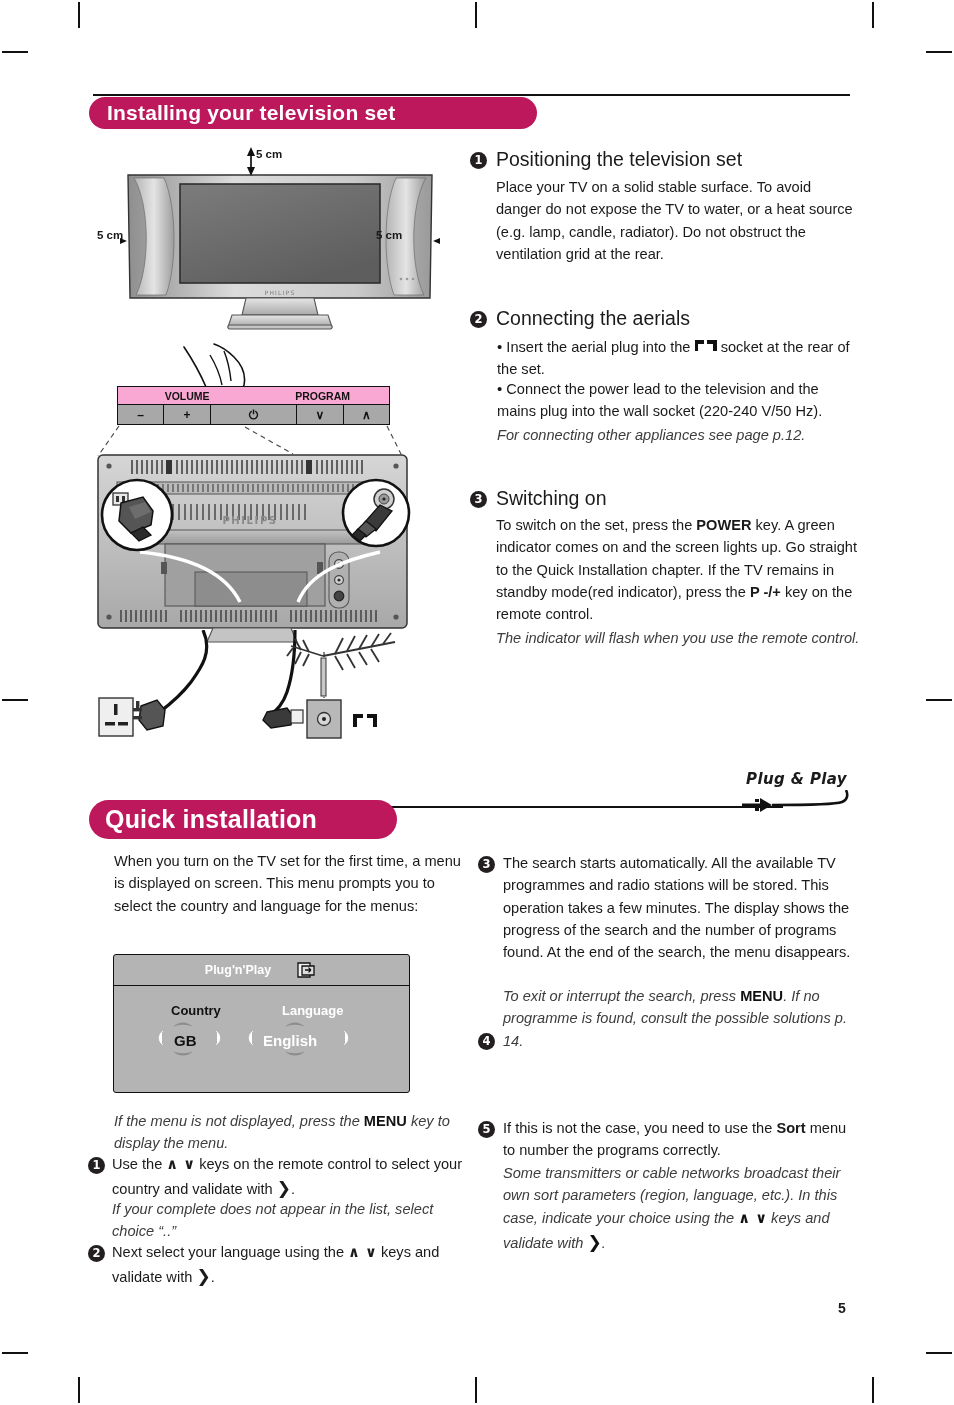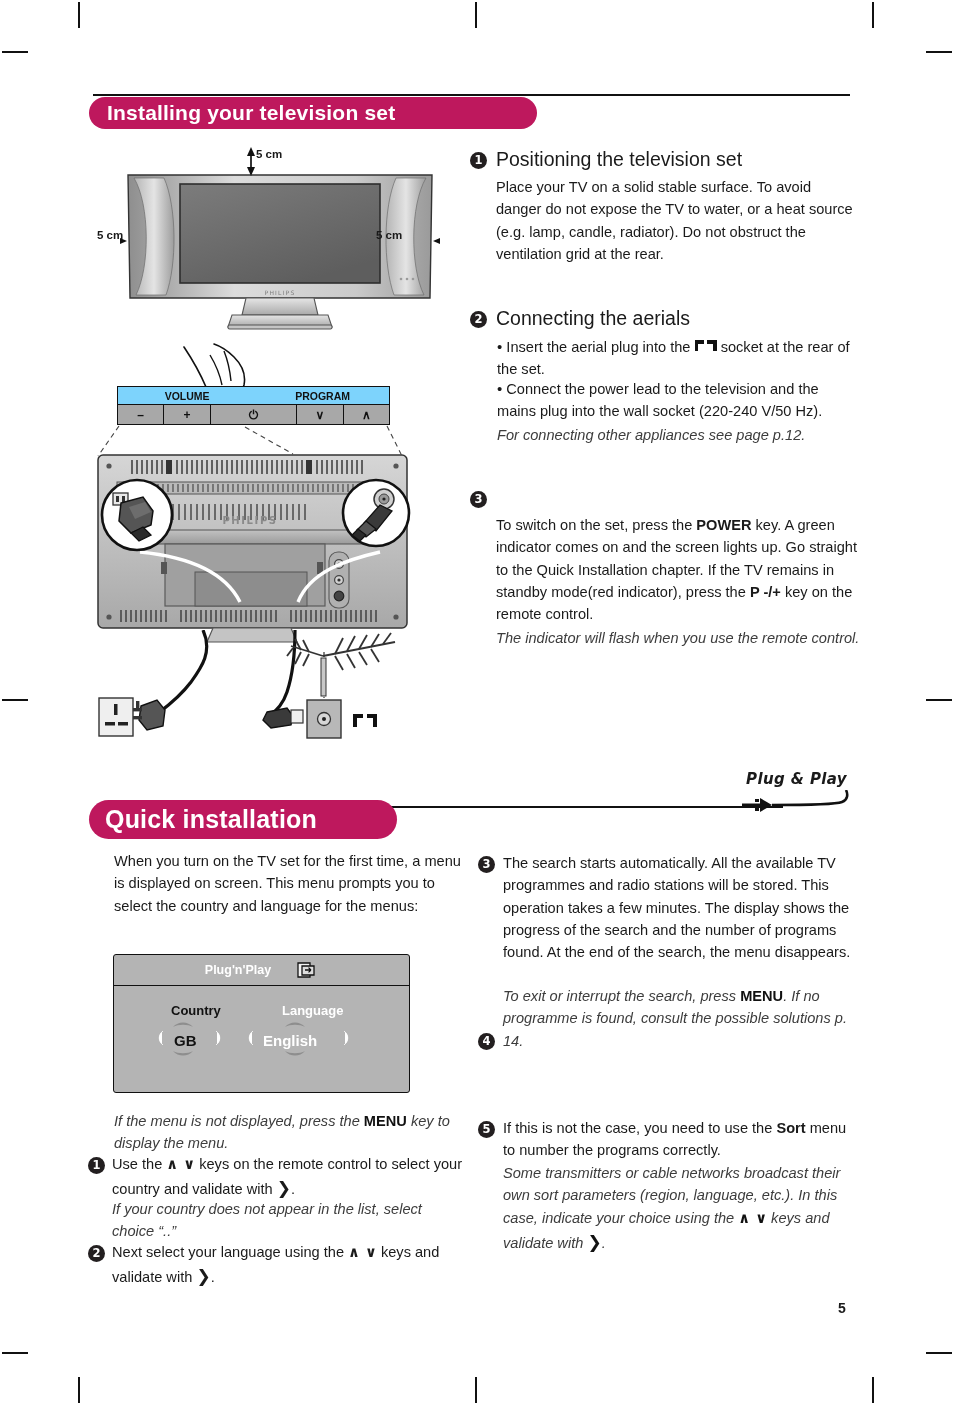--- a/index.html
+++ b/index.html
@@ -35,21 +35,21 @@
   
   .aerial{display:inline-block;position:relative;width:22px;height:13px;
           vertical-align:-1px;}
   .aerial i{position:absolute;background:#111;display:block;}
 
   
   .dim{position:absolute;font-size:11.5px;font-weight:bold;}
   svg{display:block;}
 
   
-  .cp{position:absolute;border:1.4px solid #111;background:#7dd3fc;}
+  .cp{position:absolute;border:1.4px solid #111;background:#f9a8d4;}
   .cp-top{display:flex;height:17px;border-bottom:1.4px solid #111;}
   .cp-top div{font-size:10.5px;font-weight:bold;display:flex;
               align-items:center;justify-content:center;color:#111;}
   .cp-btns{display:flex;height:19px;}
   .cp-btns div{border-right:1.4px solid #111;display:flex;align-items:center;
                justify-content:center;font-size:12px;font-weight:bold;
                background:#a8a8a8;color:#111;}
   .cp-btns div:last-child{border-right:none;}
 
   
@@ -500,20 +500,21 @@
     </span>
     <span>socket at the rear of the set.</span>
   </div>
   <div class="blk p" style="left:497px;top:378px;width:362px;">
     <span class="bullet" style="position:static;">•</span>
     <span>Connect the power lead to the television and the mains plug into the wall socket (220-240 V/50 Hz).</span>
   </div>
   <div class="blk p it" style="left:497px;top:424px;width:362px;">For connecting other appliances see page p.12.</div>
 
   <div class="num" style="left:470px;top:491px;">3</div>
+  <div class="blk h2" style="left:496px;top:487px;width:360px;">Switching on</div>
   <div class="blk p" style="left:496px;top:514px;width:364px;">
     <span>To switch on the set, press the </span><b class="k">POWER</b><span> key.  A green indicator comes on and the screen lights up.  Go straight to the Quick Installation chapter. If the TV remains in standby mode(red indicator), press the </span><b class="k">P -/+</b><span> key on the remote control.</span>
   </div>
   <div class="blk p it" style="left:496px;top:627px;width:364px;">The indicator will flash when you use the remote control.</div>
 
   <div class="rule" style="left:288px;top:806px;width:495px;"></div>
   <div class="banner" style="left:89px;top:800px;width:292px;height:39px;padding-left:16px;">
     <span style="font-size:25px;">Quick installation</span>
   </div>
 
@@ -594,21 +595,21 @@
   </div>
 
   <div class="blk p it" style="left:114px;top:1110px;width:350px;">
     <span>If the menu is not displayed, press the </span><b class="k" style="font-style:normal;color:#111;">MENU</b><span> key to display the menu.</span>
   </div>
 
   <div class="num" style="left:88px;top:1157px;">1</div>
   <div class="blk p" style="left:112px;top:1153px;width:352px;">
     <span>Use the </span><span class="arrowglyph">∧ ∨</span><span> keys on the remote control to select your country and validate with </span><span class="arrowglyph" style="font-size:17px;">❯</span><span>.</span>
   </div>
-  <div class="blk p it" style="left:112px;top:1198px;width:352px;">If your country does not appear in the list, select choice “..”</div>
+  <div class="blk p it" style="left:112px;top:1198px;width:352px;">If your complete does not appear in the list, select choice “..”</div>
 
   <div class="num" style="left:88px;top:1245px;">2</div>
   <div class="blk p" style="left:112px;top:1241px;width:352px;">
     <span>Next select your language using the </span><span class="arrowglyph">∧ ∨</span><span> keys and validate with </span><span class="arrowglyph" style="font-size:17px;">❯</span><span>.</span>
   </div>
 
   <div class="num" style="left:478px;top:856px;">3</div>
   <div class="blk p" style="left:503px;top:852px;width:356px;">The search starts automatically. All the available TV programmes and radio stations will be stored. This operation takes a few minutes. The display shows the progress of the search and the number of programs found.  At the end of the search, the menu disappears.</div>
   <div class="blk p it" style="left:503px;top:985px;width:356px;">
     <span>To exit or interrupt the search, press </span><b class="k" style="font-style:normal;color:#111;">MENU</b><span>. If no programme is found, consult the possible solutions p. 14.</span>

